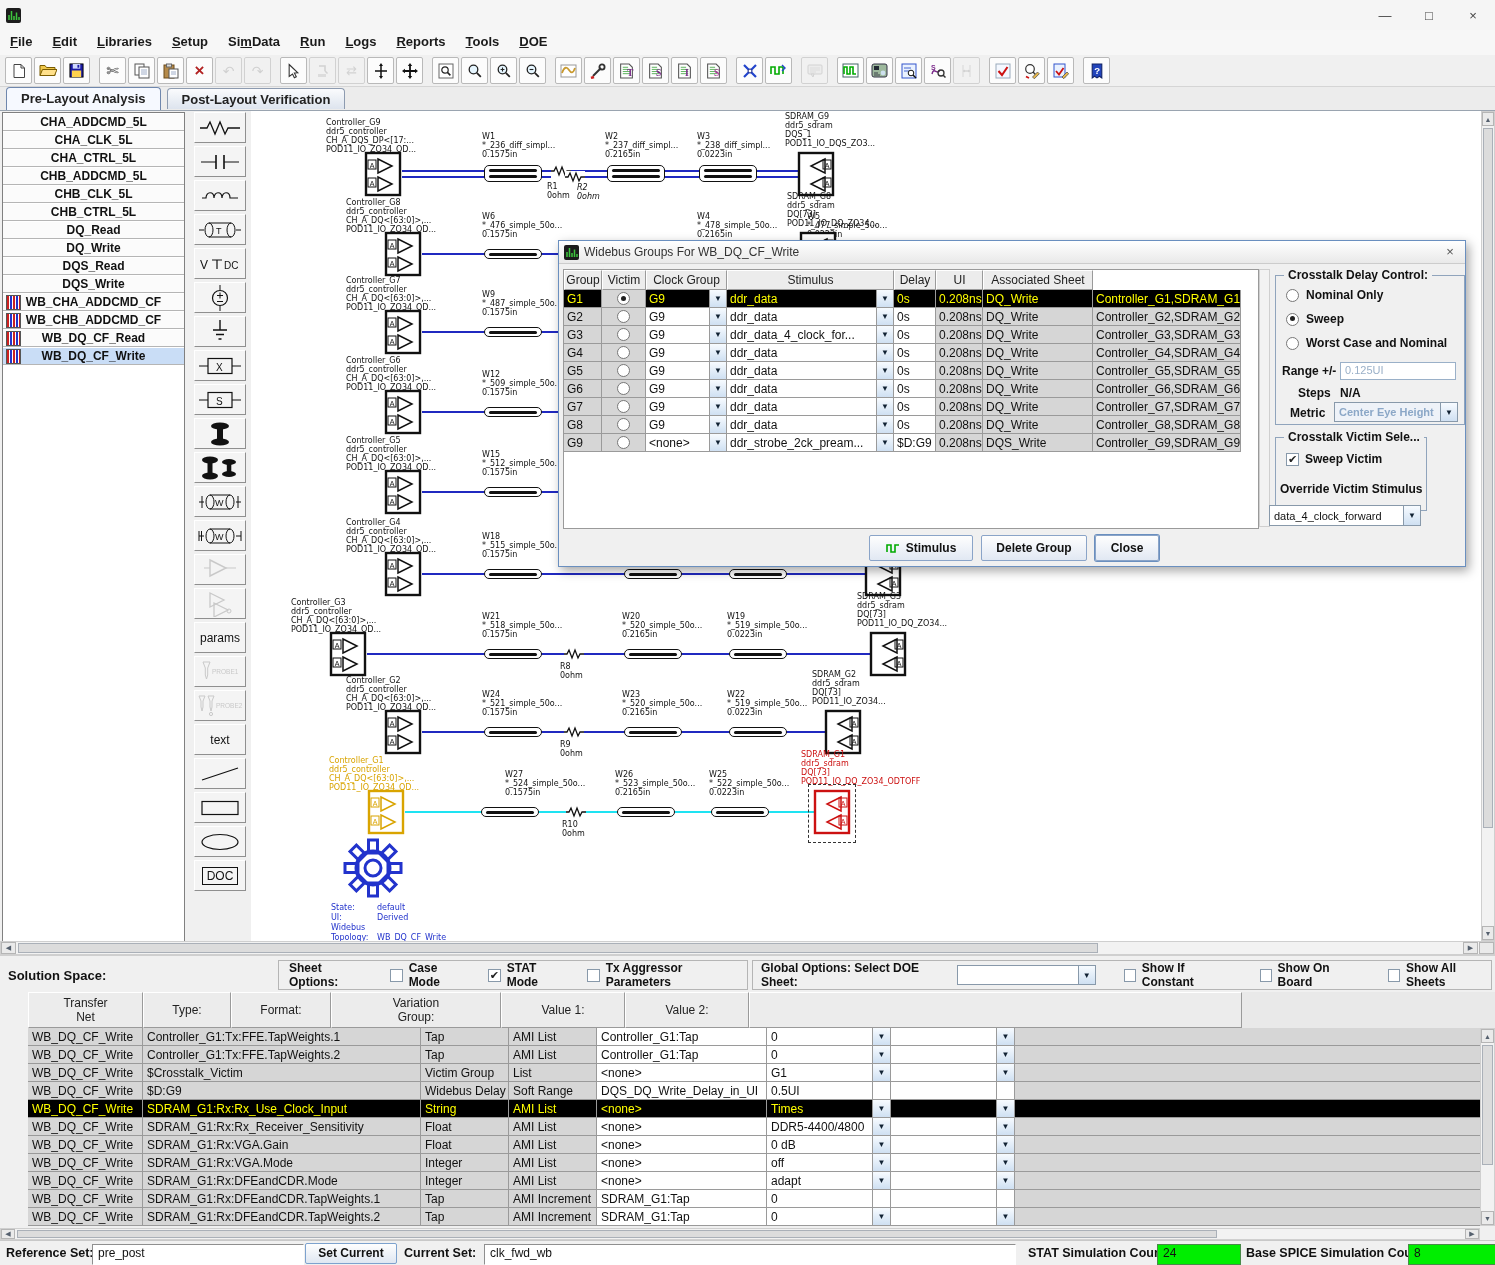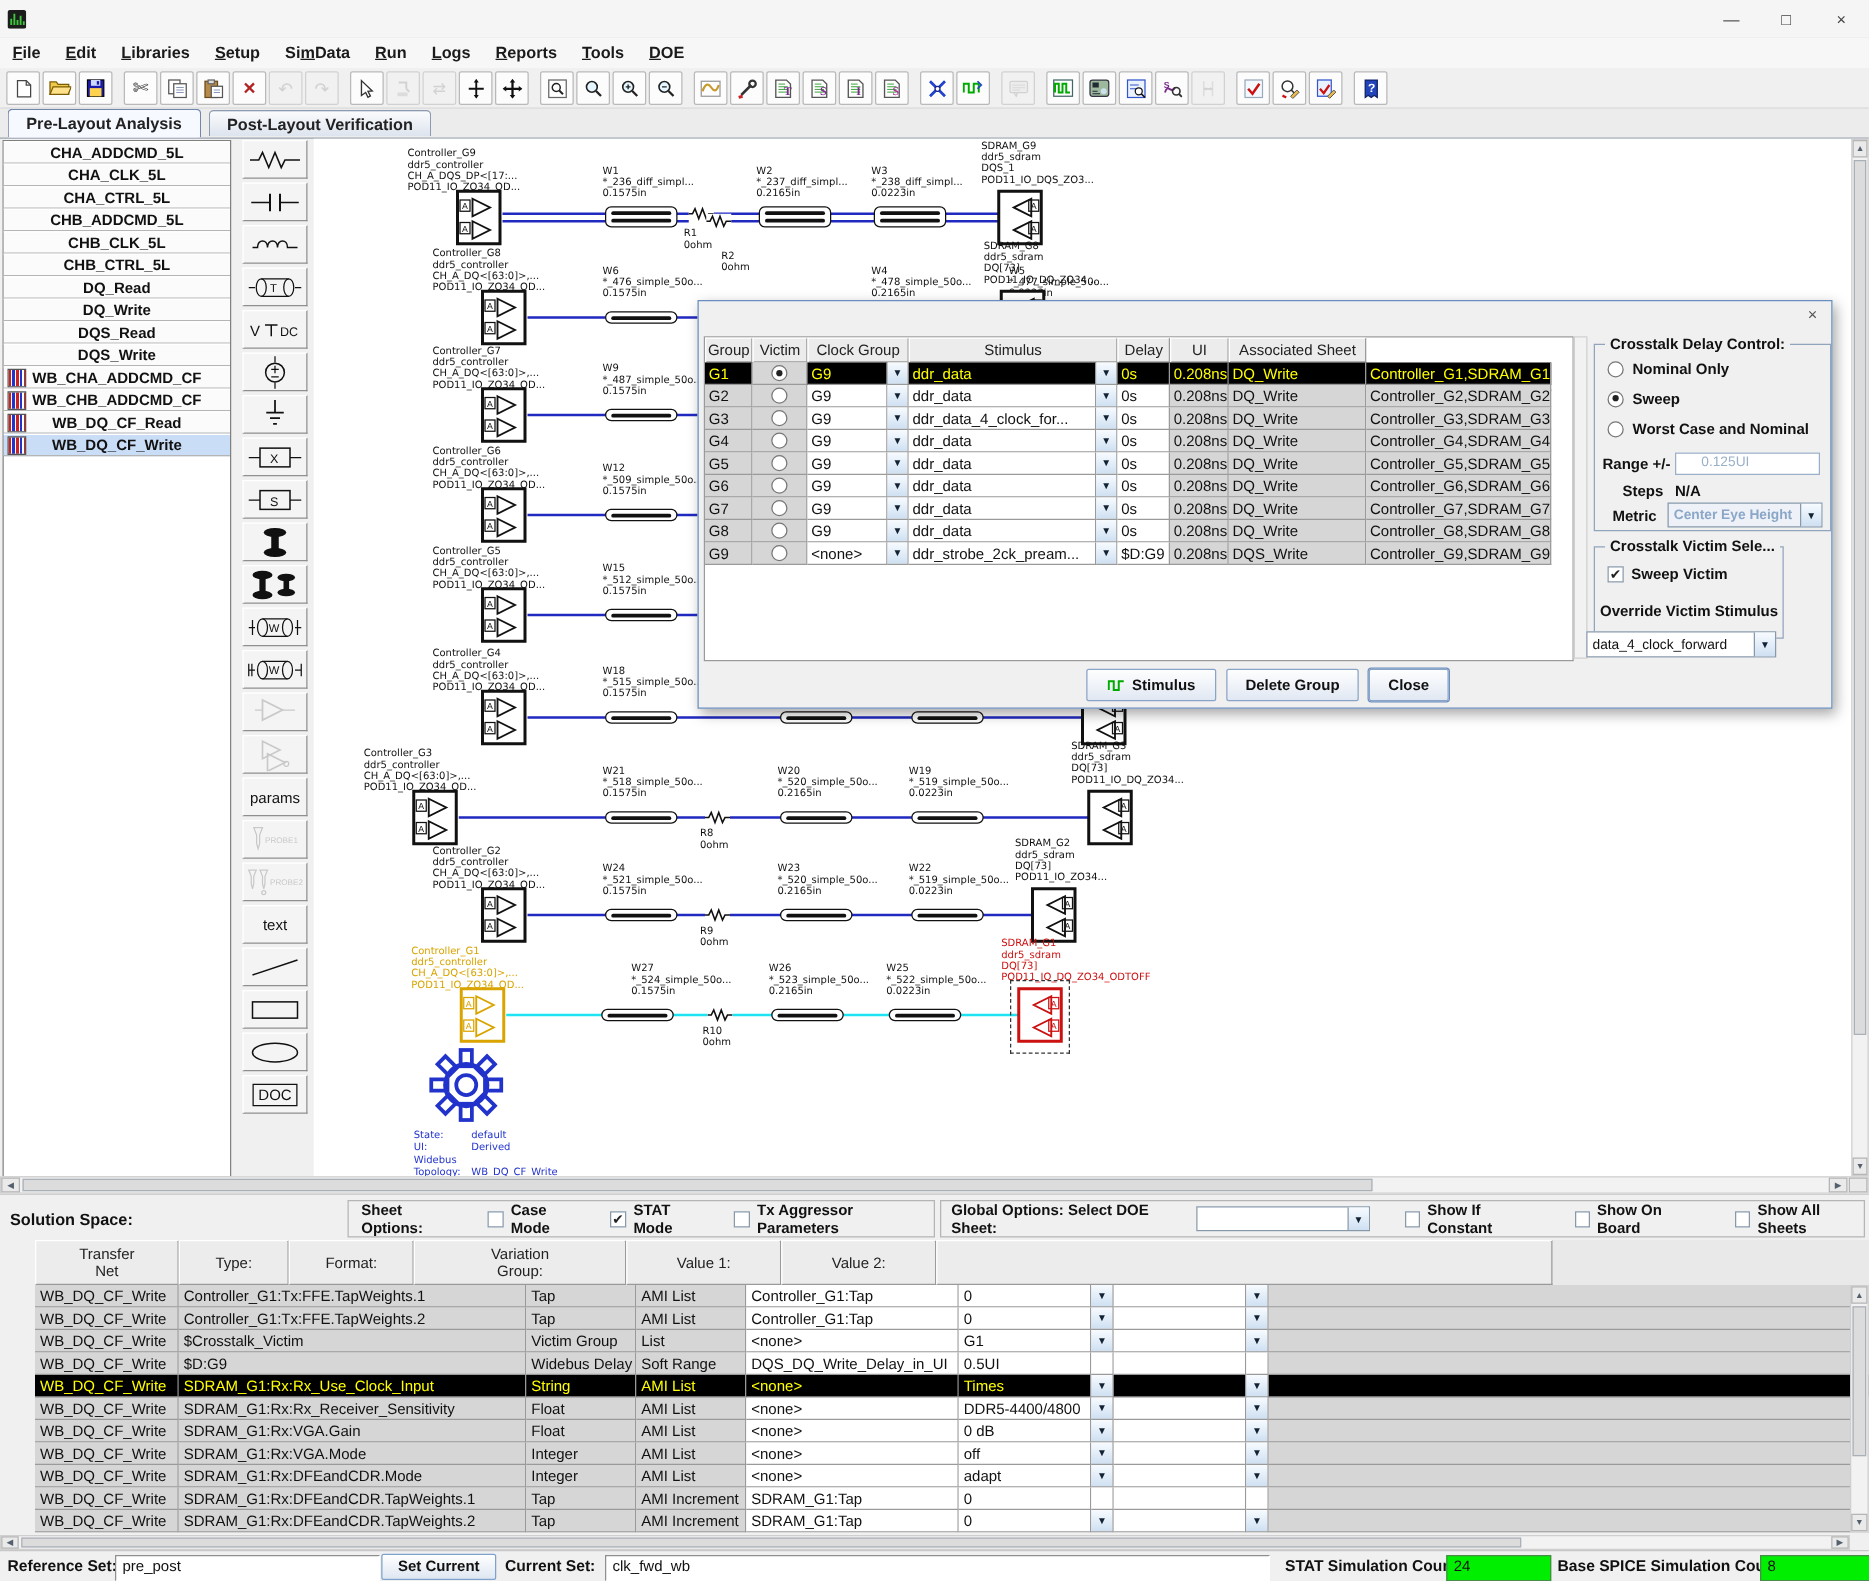--- a/index.html
+++ b/index.html
@@ -537,21 +537,21 @@
 *_238_diff_simpl...
 0.0223in</div>
     <div class="rwrap" style="left: 300px; top: 54px;"><svg width="20" height="12" viewBox="0 0 20 12">
         <path d="M0 6h3l2-4 3 8 3-8 3 8 2-4h4" fill="none" stroke="#111" stroke-width="1.3"></path>
       </svg></div>
     <div class="sch-lbl" style="left: 296px; top: 71px; color: rgb(17, 17, 17);">R1
 0ohm</div>
     <div class="rwrap" style="left: 314px; top: 60px;"><svg width="20" height="12" viewBox="0 0 20 12">
         <path d="M0 6h3l2-4 3 8 3-8 3 8 2-4h4" fill="none" stroke="#111" stroke-width="1.3"></path>
       </svg></div>
-    <div class="sch-lbl" style="left: 326px; top: 89px; color: rgb(17, 17, 17);">R2
+    <div class="sch-lbl" style="left: 326px; top: 72px; color: rgb(17, 17, 17); font-style: italic;">R2
 0ohm</div>
     <div class="sch-lbl" style="left: 534px; top: 1px; color: rgb(17, 17, 17);">SDRAM_G9
 ddr5_sdram
 DQS_1
 POD11_IO_DQS_ZO3...</div>
     <div class="abs" style="left: 546px; top: 40px;"><svg width="38" height="46" viewBox="0 0 38 46">
         <rect x="2" y="2" width="34" height="42" fill="#fff" stroke="#111" stroke-width="2.4"></rect>
         <rect x="26" y="9" width="8" height="9" fill="none" stroke="#111"></rect>
         <text x="27.7" y="16.5" font-size="7" fill="#111">A</text>
         <rect x="26" y="27" width="8" height="9" fill="none" stroke="#111"></rect>
@@ -938,20 +938,29 @@
   <div class="sb-btn" style="left:0;bottom:0;width:12px;height:14px;">▼</div>
 </div>
 <div class="abs sb-track" style="left:0;top:941px;width:1495px;height:14px;">
   <div class="sb-btn" style="left:0;top:0;width:15px;height:12px;">◀</div>
   <div class="sb-thumb" style="left:17px;top:1px;width:1080px;height:10px;"></div>
   <div class="sb-btn" style="right:16px;top:0;width:15px;height:12px;">▶</div>
   <div class="sb-btn" style="right:0;top:0;width:15px;height:12px;"></div>
 </div>
 
 <div id="dialog" class="abs">
+  <div id="dlg-title">
+    <span id="dlg-icon" style="display:inline-flex;margin-right:5px;">
+        <svg width="15" height="15" viewBox="0 0 15 15">
+          <rect width="15" height="15" rx="2" fill="#1c1c1c"></rect>
+          <path d="M3 12V7M5.5 12V3M8 12V8M10.5 12V4.5M13 12V9" stroke="#3ec63e" stroke-width="1.5"></path>
+        </svg>
+      </span>
+    <span>Widebus Groups For WB_DQ_CF_Write</span>
+  </div>
   <div id="dlg-close">×</div>
   <div id="dtbl-wrap">
       <div id="dtbl">
         <div class="dhrow">
           <div class="dhc" style="width: 38px;">Group</div>
           <div class="dhc" style="width: 44px;">Victim</div>
           <div class="dhc" style="width: 81px;">Clock Group</div>
           <div class="dhc" style="width: 167px;">Stimulus</div>
           <div class="dhc" style="width: 42px;">Delay</div>
           <div class="dhc" style="width: 47px;">UI</div>
@@ -1085,21 +1094,21 @@
           <div class="dc" style="width: 148px;">Controller_G9,SDRAM_G9</div>
         </div>
       </div>
     </div>
   <div class="abs sb-track" style="left:700px;top:28px;width:11px;height:258px;"></div>
 
   <div class="gbox" id="cdc-box" style="left:716px;top:34px;width:188px;height:148px;">
     <span class="legend">Crosstalk Delay Control:</span>
     <div id="cdc-radios"></div>
     <div class="abs" style="left:6px;top:88px;"><span class="blbl">Range +/-</span></div>
-    <div class="abs" style="left:64px;top:86px;width:116px;height:18px;background:#fff;border:1px solid #9ab0c8;color:#9ab0c8;font-size:11px;padding:1px 20px;box-sizing:border-box;">0.125UI</div>
+    <div class="abs" style="left:64px;top:86px;width:116px;height:18px;background:#fff;border:1px solid #9ab0c8;color:#9ab0c8;font-size:11px;padding:1px 4px;box-sizing:border-box;">0.125UI</div>
     <div class="abs" style="left:22px;top:110px;"><span class="blbl">Steps</span></div>
     <div class="abs blbl" style="left:64px;top:110px;">N/A</div>
     <div class="abs" style="left:14px;top:130px;"><span class="blbl">Metric</span></div>
     <div class="abs combo disabled" style="left:58px;top:126px;width:124px;height:20px;">
       <span class="val" style="color:#8ba7c7;font-weight:bold;">Center Eye Height</span>
         <span class="arr">▼</span>
     </div>
   <div style="position: absolute; left: 10px; top: 12px; display: flex; align-items: center; gap: 7px;">
         <span class="radio"></span>
         <span class="blbl">Nominal Only</span>

